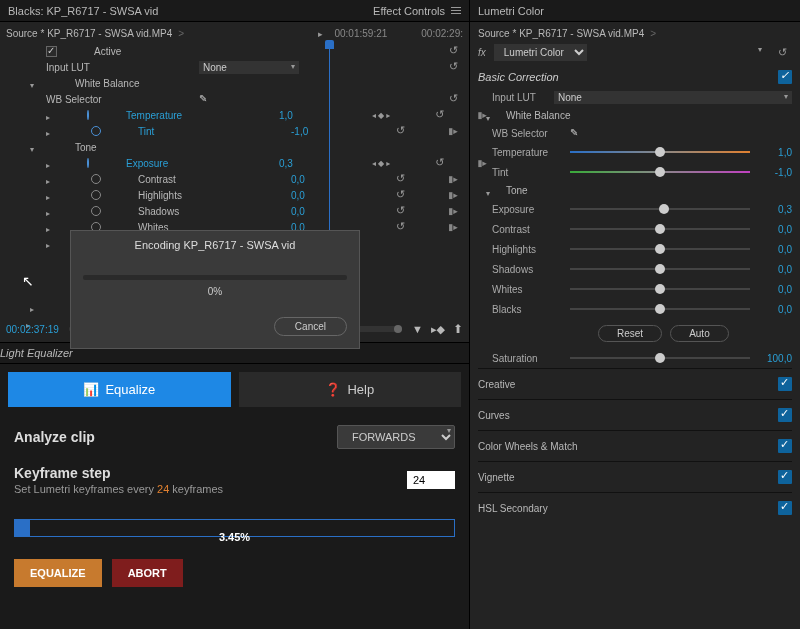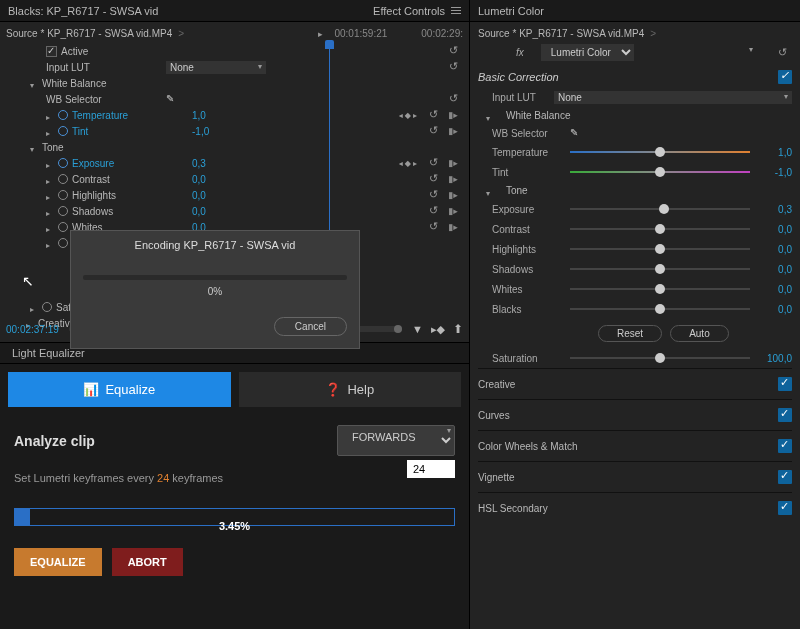--- a/index.html
+++ b/index.html
@@ -9,21 +9,21 @@
 .right { width:330px; display:flex; flex-direction:column; background:#232323; }
 
 .tab-header { background:#1a1a1a; padding:4px 8px; font-size:11px; display:flex; align-items:center; gap:6px; border-bottom:1px solid #000; height:22px; }
 .tab-header .lines { width:10px; height:8px; display:inline-block; background:linear-gradient(#999 0 1px,transparent 1px 3px,#999 3px 4px,transparent 4px 6px,#999 6px 7px,transparent 7px); }
 
 .effect-panel { background:#232323; flex:0 0 auto; padding:4px 6px 6px; height:320px; position:relative; }
 .src-row { display:flex; align-items:center; font-size:10px; padding:2px 0; gap:6px; }
 .src-row .blue { color:#2a9fd6; }
 
 .prop-rows { margin-top:2px; }
-.prop-row { display:flex; align-items:center; height:16px; font-size:10px; }
+.prop-row { display:flex; align-items:center; height:16px; font-size:10px;gap:33px; }
 .indent1 { padding-left:24px; } .indent2 { padding-left:40px; }
 .twisty { width:8px; height:8px; display:inline-block; margin-right:4px; }
 .twisty.open::before { content:"▾"; font-size:8px; color:#999; }
 .twisty.closed::before { content:"▸"; font-size:8px; color:#999; }
 .stopwatch { width:10px; height:10px; border:1px solid #4a90d6; border-radius:50%; display:inline-block; margin-right:4px; position:relative; }
 .stopwatch.grey { border-color:#888; }
 .prop-label { color:#b8b8b8; flex:0 0 120px; }
 .prop-val { color:#2a9fd6; flex:0 0 60px; }
 .kf-controls { display:flex; gap:2px; align-items:center; margin-left:auto; margin-right:8px; }
 .kf-controls span { font-size:8px; color:#999; }
@@ -37,46 +37,46 @@
 
 .timeline-strip { position:absolute; right:0; top:18px; width:150px; height:300px; pointer-events:none; }
 .playhead { position:absolute; left:10px; top:0; width:1px; height:300px; background:#2a6fc6; }
 .playhead::before { content:""; position:absolute; top:0; left:-4px; width:9px; height:9px; background:#2a6fc6; border-radius:2px 2px 0 0; }
 
 .btm-controls { display:flex; align-items:center; justify-content:space-between; padding:4px 6px; font-size:10px; }
 .tc-left { color:#2a9fd6; }
 .tc-right { display:flex; gap:8px; align-items:center; }
 
 .light-eq { background:#1a1a1a; border-top:1px solid #000; padding:0; flex:1; }
-.light-eq-hdr { padding:4px 12px; display:flex; align-items:center; gap:6px; border-bottom:1px solid #000; }
+.light-eq-hdr { padding:4px 0; display:flex; align-items:center; gap:6px; border-bottom:1px solid #000;font-style:italic; }
 .eq-btns { display:flex; padding:8px; gap:8px; }
 .btn-eq { flex:1; background:#0e639c; color:#fff; border:none; padding:10px; font-size:13px; display:flex; align-items:center; justify-content:center; gap:6px; cursor:pointer; }
 .btn-eq.selected { background:#1e88e5; }
 .btn-help { flex:1; background:#2a2a2a; color:#ccc; border:none; padding:10px; font-size:13px; display:flex; align-items:center; justify-content:center; gap:6px; cursor:pointer; }
 .section-row { display:flex; justify-content:space-between; align-items:center; padding:10px 14px; }
 .section-row h3 { font-size:14px; font-weight:600; color:#ddd; }
-.fwd-dd { background:#3a3a3a; border:1px solid #555; color:#ccc; padding:4px 22px 11px 10px; font-size:11px; border-radius:2px; }
+.fwd-dd { background:#3a3a3a; border:1px solid #555; color:#ccc; padding:4px 22px 4px 10px; font-size:11px; border-radius:2px; }
 .kf-step { padding:6px 14px 10px; }
 .kf-step h3 { font-size:14px; font-weight:600; color:#ddd; margin-bottom:2px; }
 .kf-step p { font-size:11px; color:#999; }
 .kf-step .orange { color:#e08030; }
 .kf-input-wrap { float:right; margin-top:-24px; }
 .kf-input { width:48px; background:#fff; border:none; color:#000; padding:3px 6px; font-size:11px; }
 .progress-wrap { padding:14px; }
 .progress-bar { width:100%; height:18px; border:1px solid #2a6fc6; background:#1a1a1a; position:relative; }
 .progress-fill { height:100%; background:#2a6fc6; }
 .progress-txt { position:absolute; left:50%; top:11px; transform:translateX(-50%); color:#fff; font-size:11px; font-weight:600; }
 .action-btns { display:flex; gap:10px; padding:8px 14px 14px; }
 .btn-orange { background:#c77a2e; color:#fff; border:none; padding:8px 16px; font-size:11px; font-weight:600; cursor:pointer; }
 .btn-orange.dark { background:#7f1d1d; }
 
 .lum-hdr { padding:4px 8px; display:flex; align-items:center; gap:6px; border-bottom:1px solid #000; font-size:11px; background:#1a1a1a; height:22px; }
 .lum-body { padding:4px 8px; font-size:10px; }
 .lum-src-row { display:flex; align-items:center; gap:6px; padding:2px 0; }
-.lum-fx-row { display:flex; align-items:center; gap:17px; padding:3px 0;margin-left:38px; }
+.lum-fx-row { display:flex; align-items:center; gap:8px; padding:3px 0; }
 .lum-fx-dd { flex:1; background:#333; border:none; color:#ccc; padding:2px 6px; font-size:10px; }
 .lum-section { padding:6px 0 4px; display:flex; justify-content:space-between; align-items:center;font-style:italic; }
 .lum-section-title { font-size:11px; color:#ccc; }
 .lum-check { width:14px; height:14px; background:#0e639c; display:inline-block; position:relative; border-radius:1px; }
 .lum-check::after { content:"✓"; position:absolute; top:-1px; left:2px; font-size:11px; color:#fff; }
 .lum-row { display:flex; align-items:center; padding:3px 0 3px 14px; gap:8px; }
 .lum-row .lbl { flex:0 0 70px; color:#aaa; }
 .lum-row .lbl-s { flex:0 0 54px; color:#aaa; }
 .lum-slider { flex:1; height:14px; position:relative; display:flex; align-items:center; }
 .lum-track { position:absolute; left:0; right:0; height:2px; background:#444; top:6px; }
@@ -257,20 +257,21 @@
         <button class="btn-help">
           <span>❓</span>
           <span>Help</span>
         </button>
       </div>
       <div class="section-row">
         <h3>Analyze clip</h3>
         <span class="dd-wrap"><select class="fwd-dd"><option>FORWARDS</option></select></span>
       </div>
       <div class="kf-step">
+        <h3>Keyframe step</h3>
         <p><span>Set Lumetri keyframes every </span><span class="orange">24</span><span> keyframes</span></p>
         <div class="kf-input-wrap"><input class="kf-input" value="24" style=""></div>
       </div>
       <div class="progress-wrap">
         <div class="progress-bar">
           <div class="progress-fill" style="width:3.45%"></div>
           <span class="progress-txt">3.45%</span>
         </div>
       </div>
       <div class="action-btns">

